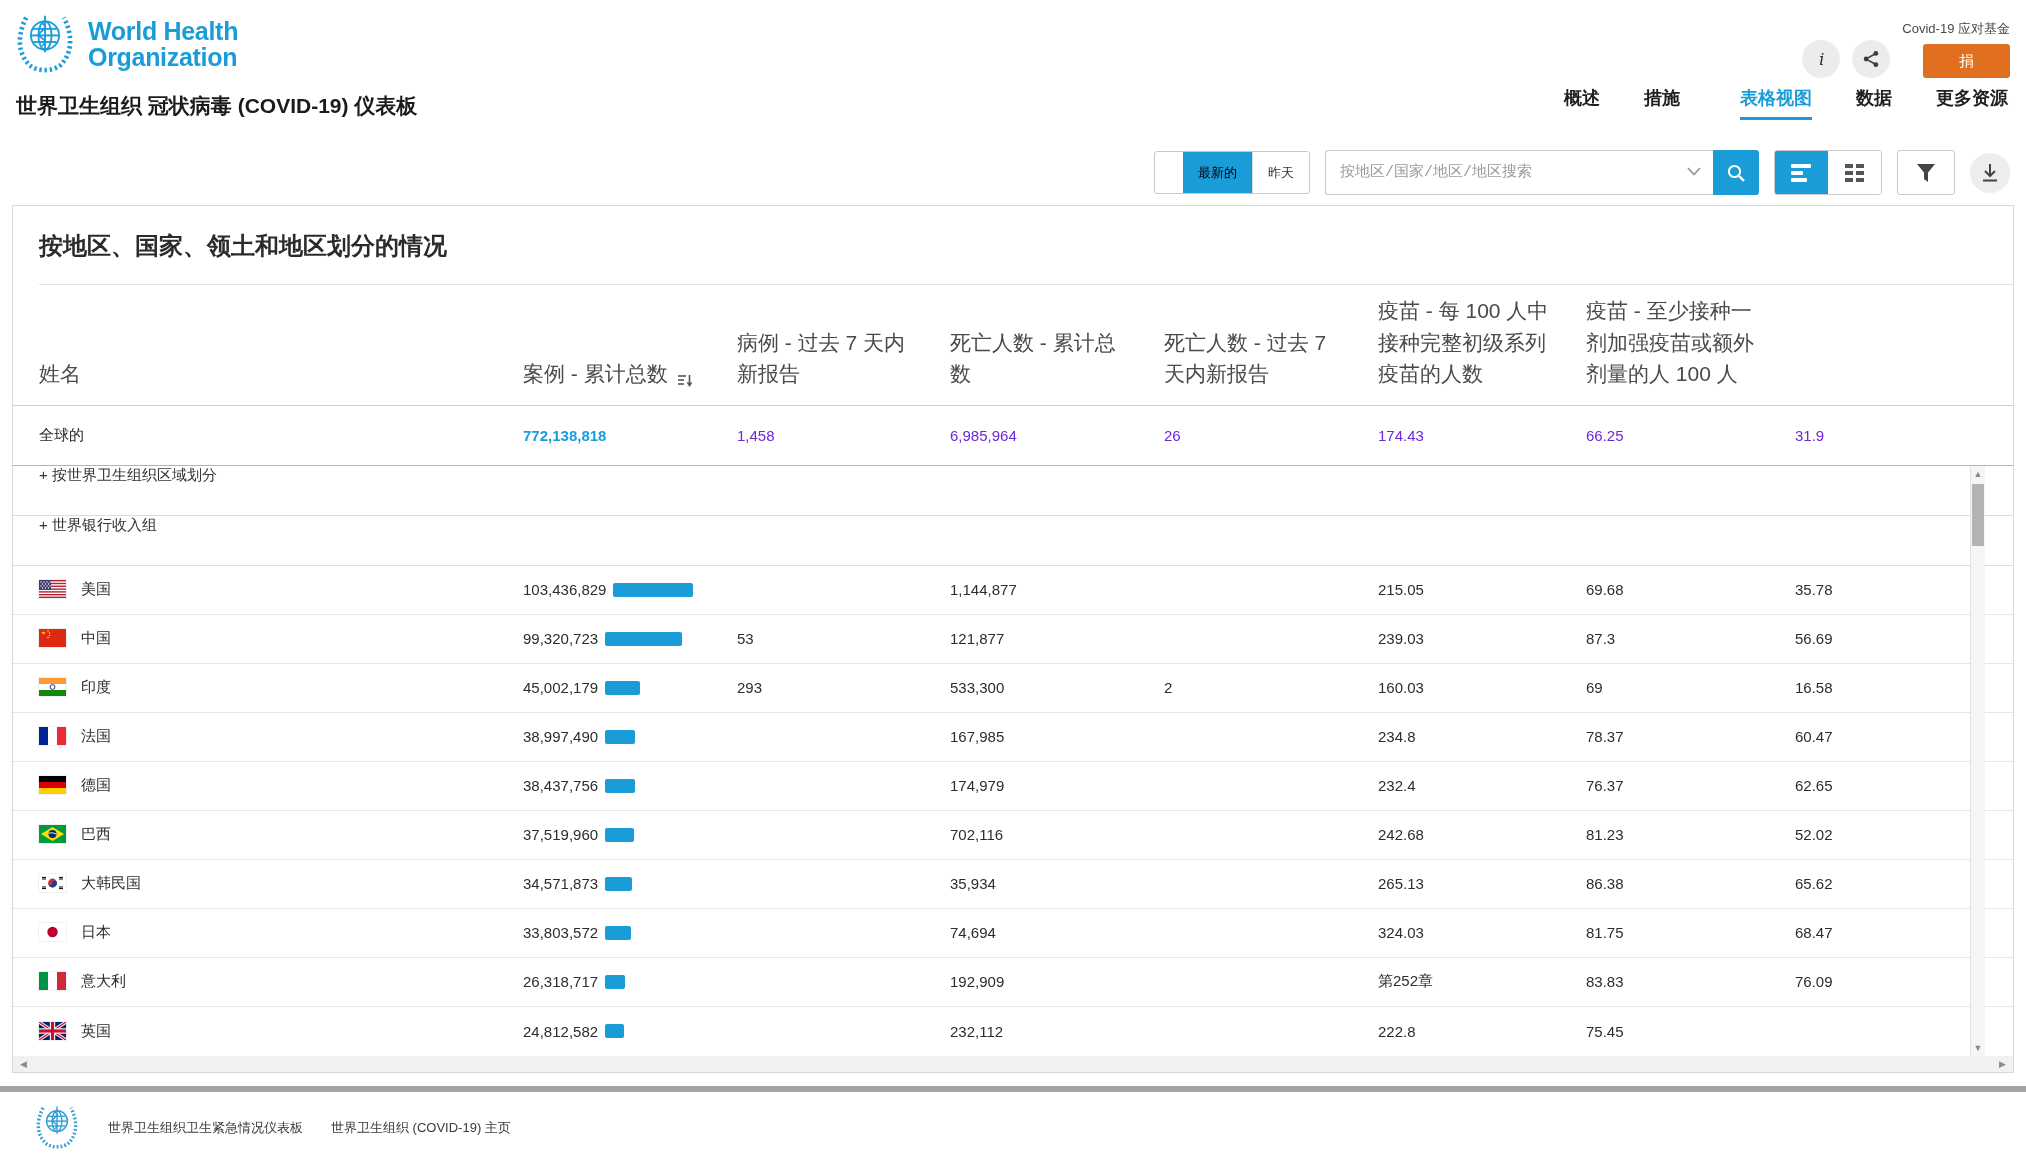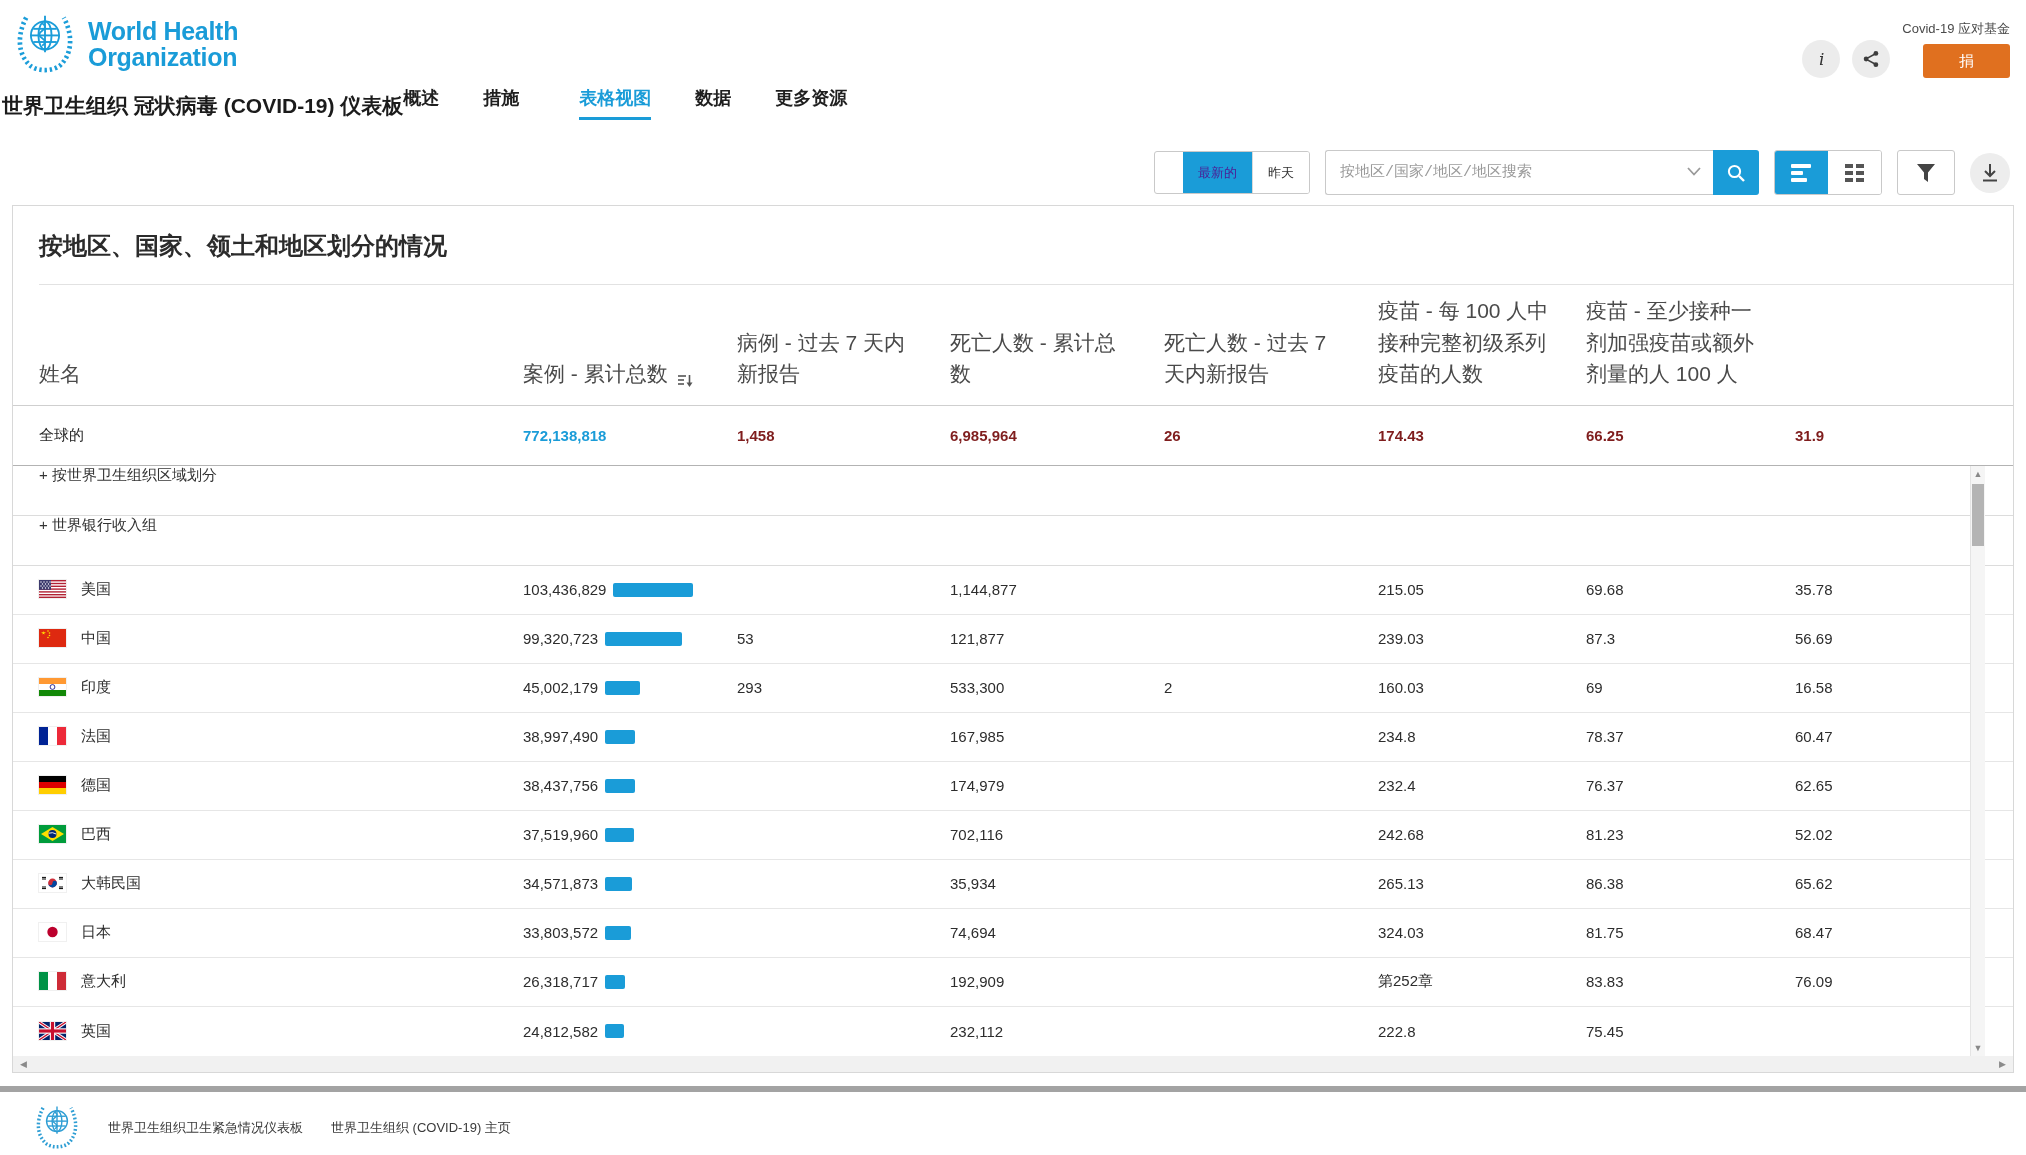--- a/index.html
+++ b/index.html
@@ -20,32 +20,32 @@
   .topbar{display:flex;justify-content:space-between;padding:10px 16px 0 14px;height:78px;}
   .logo-wrap{display:flex;align-items:center;gap:12px;}
   .logo-text{color:var(--accent);font-weight:bold;font-size:25px;line-height:1.04;letter-spacing:-.3px;}
   .top-right{display:flex;align-items:flex-end;gap:12px;}
   .icon-circle{width:38px;height:38px;border-radius:50%;background:#ececec;display:flex;align-items:center;justify-content:center;cursor:pointer;}
   .donate-wrap{display:flex;flex-direction:column;align-items:flex-end;gap:6px;}
   .fund-label{font-size:13px;color:#4a4a4a;}
   .donate-btn{background:var(--orange);color:#fff;font-size:15px;border:none;border-radius:3px;padding:0 36px;height:34px;cursor:pointer;font-family:inherit;}
 
   
-  .titlebar{display:flex;align-items:flex-end;padding:8px 18px 0 2px;}
+  .titlebar{display:flex;justify-content:space-between;align-items:flex-end;padding:8px 18px 0 16px;}
   h1{font-size:21px;font-weight:bold;margin:0;color:#1b1b1b;}
   .nav{display:flex;gap:44px;font-size:18px;font-weight:bold;color:#1f1f1f;}
   .nav a{padding-bottom:7px;border-bottom:3px solid transparent;}
   .nav a.active{color:var(--accent);border-bottom-color:var(--accent);margin-left:16px;}
 
   
   .toolbar{display:flex;justify-content:flex-end;align-items:center;gap:15px;margin:30px 16px 10px 0;}
   .seg{display:flex;border:1px solid #c9c9c9;border-radius:3px;overflow:hidden;height:43px;background:#fff;}
   .seg-btn{padding:0 15px;font-size:13px;display:flex;align-items:center;background:#fff;color:#333;cursor:pointer;border-right:1px solid #d9d9d9;}
   .seg-btn:last-child{border-right:none;}
-  .seg-btn.active{background:var(--accent);color:#4c1d95;margin-left:28px;}
+  .seg-btn.active{background:var(--accent);color:#000000;margin-left:28px;}
   .search-wrap{display:flex;height:45px;}
   .search-field{position:relative;}
   .search-field input{width:388px;height:45px;border:1px solid #c9c9c9;border-right:none;border-radius:3px 0 0 3px;padding:0 38px 0 14px;font-size:15px;color:#333;font-family:Liberation Mono, monospace;outline:none;}
   .search-field input::placeholder{color:#9a9a9a;}
   .chev{position:absolute;right:12px;top:17px;}
   .search-btn{width:46px;height:45px;background:var(--accent);border:none;border-radius:0 3px 3px 0;display:flex;align-items:center;justify-content:center;cursor:pointer;}
   .viewtoggle{display:flex;border:1px solid #c9c9c9;border-radius:3px;overflow:hidden;height:45px;}
   .vt-btn{width:53px;display:flex;align-items:center;justify-content:center;background:#fff;cursor:pointer;}
   .vt-btn.active{background:var(--accent);}
   .tool-btn{width:58px;height:45px;border:1px solid #c9c9c9;border-radius:3px;background:#fff;display:flex;align-items:center;justify-content:center;cursor:pointer;}
@@ -53,21 +53,21 @@
 
   
   .card{margin:6px 12px 0;border:1px solid #d8d8d8;background:#fff;}
   .card h2{font-size:24px;font-weight:bold;margin:0;padding:24px 26px 22px;color:#2b2b2b;}
   .divider{border-top:1px solid #e2e2e2;margin:0 0 0 26px;}
   .grid{display:grid;grid-template-columns:484px 214px 213px 214px 214px 208px 209px minmax(0,1fr);align-items:center;}
   .thead{padding:0 0 0 26px;min-height:92px;align-items:end;border-bottom:1px solid #cfcfcf;}
   .th{font-size:21px;color:#4a4a4a;line-height:1.5;padding:10px 36px 15px 0;display:flex;align-items:flex-end;gap:8px;flex-wrap:wrap;}
   .th .sort{margin-left:2px;position:relative;top:-2px;}
   .global-row{height:60px;padding-left:26px;font-size:15px;border-bottom:1px solid #b3b3b3;}
-  .global-row .val{font-weight:bold;color:#7f1d1d;}
+  .global-row .val{font-weight:normal;color:#6d28d9;}
   .global-link{color:var(--accent);font-weight:bold;}
   .scrollwrap{position:relative;}
   .grow{height:50px;padding-left:26px;font-size:15px;color:#333;border-bottom:1px solid #dcdcdc;cursor:pointer;}
   .row{height:49px;padding-left:26px;font-size:15px;color:#2d2d2d;border-bottom:1px solid #e6e6e6;cursor:pointer;}
   .row:last-child{border-bottom:none;}
   .name-cell{display:flex;align-items:flex-start;gap:15px;}
   .flag{width:27px;height:18px;flex:0 0 auto;box-shadow:0 0 0 1px rgba(0,0,0,.06);}
   .cases-cell{display:flex;align-items:center;gap:7px;}
   .bar{height:14px;background:var(--accent);border-radius:2px;flex:0 0 auto;}
 

